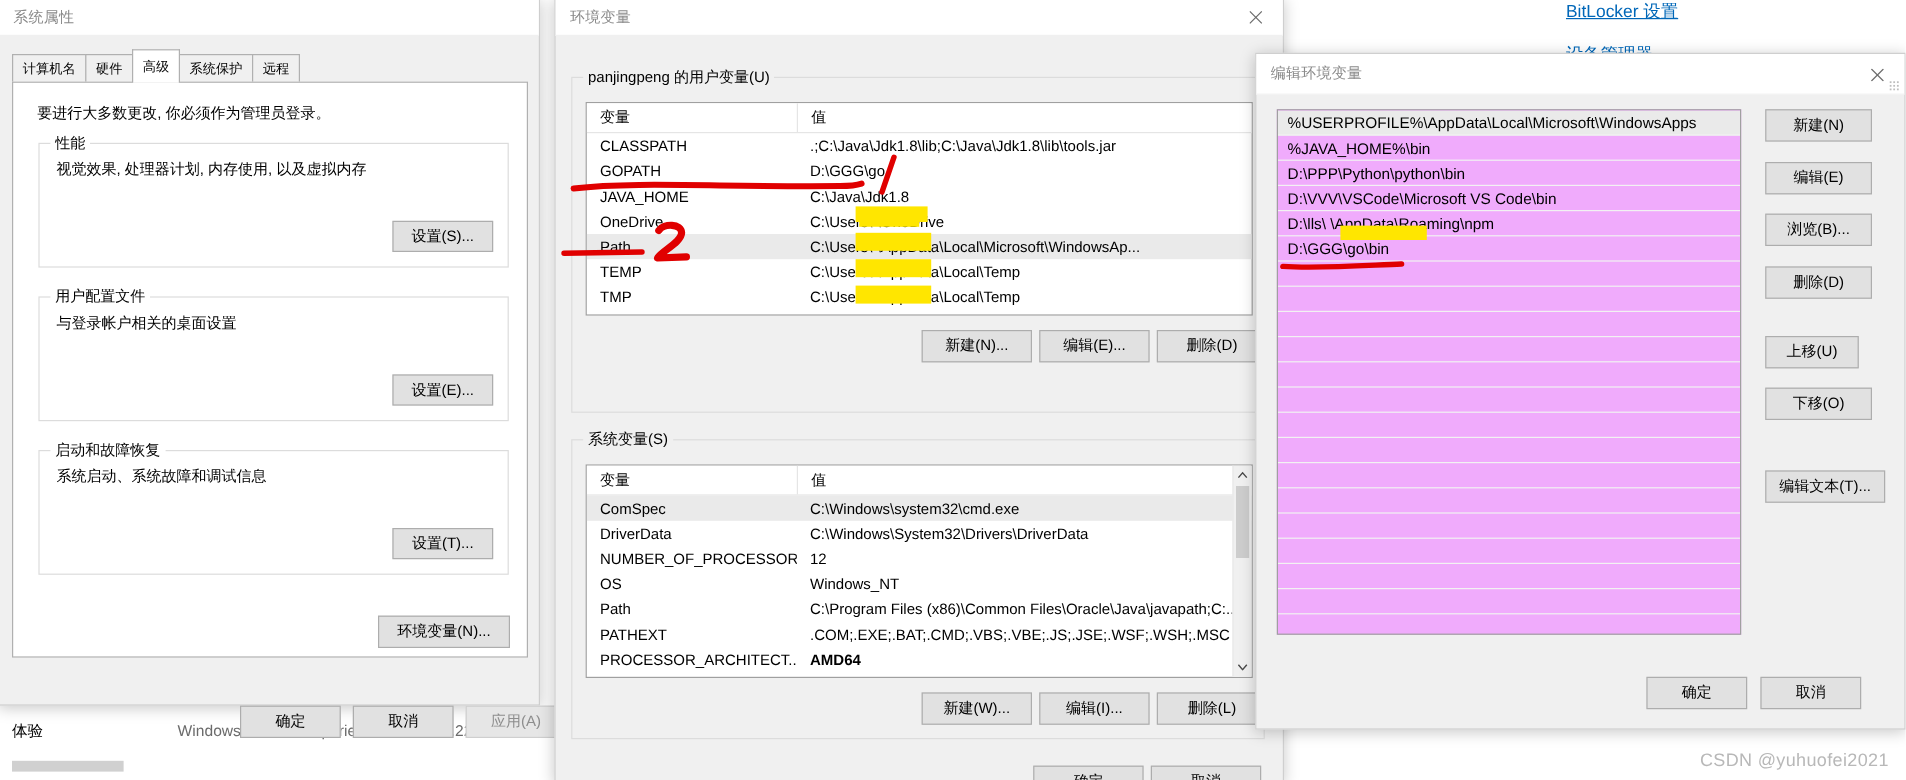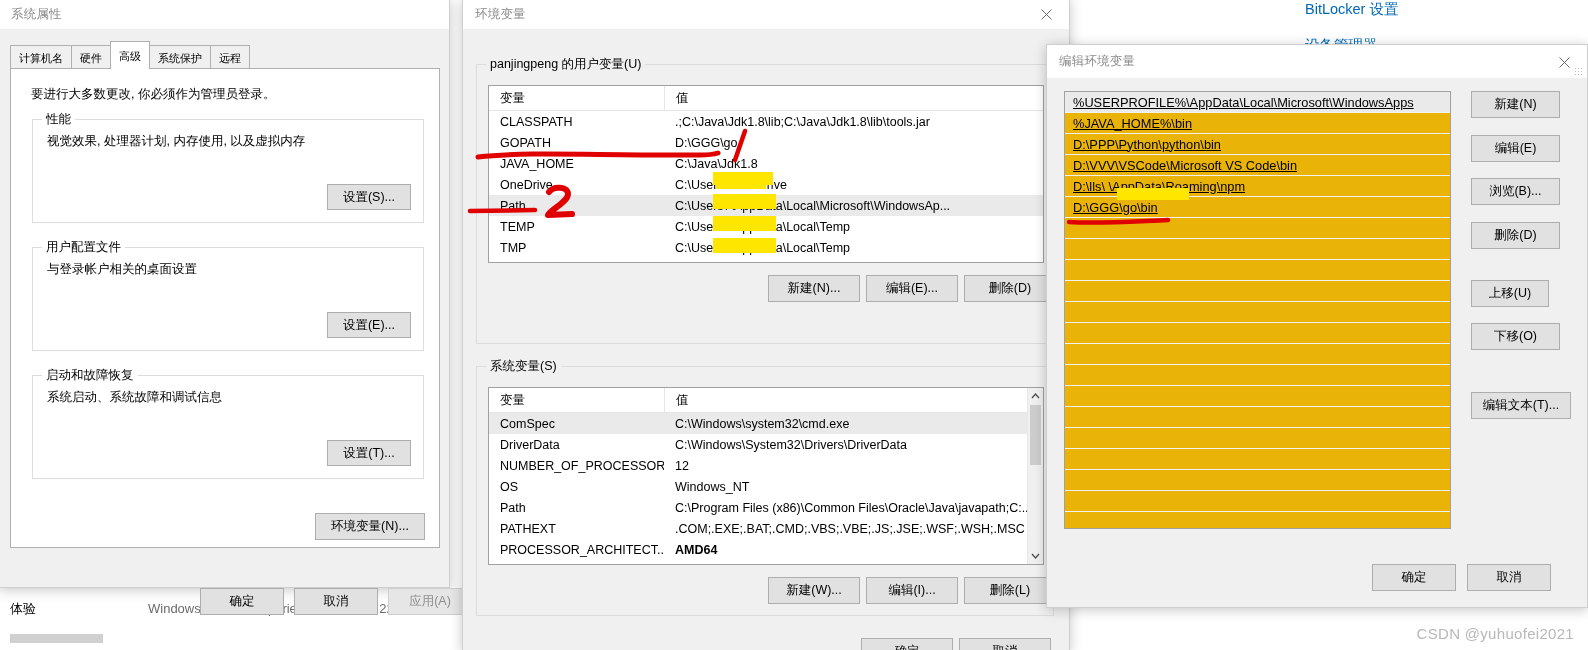--- a/index.html
+++ b/index.html
@@ -11,20 +11,21 @@
     font-family: "Liberation Sans", "DejaVu Sans", sans-serif;
   }
   #root { position: relative; width: 1588px; height: 650px; background:#ffffff; }
 
   
   .bg-link {
     position: absolute;
     color: #0067b8;
     font-size: 14.5px;
     white-space: nowrap;
+    text-decoration: underline;
   }
   .bg-panel {
     position:absolute;
     background:#ffffff;
   }
   .watermark {
     position: absolute;
     right: 14px; bottom: 8px;
     color: #b8b8b8;
     font-size: 15px;
@@ -159,21 +160,21 @@
     height:16px; display:flex; align-items:center; justify-content:center;
     font-size:9px; color:#606060;
   }
   .vscroll .arr.bot { position:absolute; bottom:0; left:0; right:0; }
   .vscroll .thumb {
     position:absolute; left:2px; right:2px;
     background:#cdcdcd;
   }
 
   
-  .pl { position:absolute; background:#eab308; border:1px solid #a0a0a0; overflow:hidden;text-decoration:underline; }
+  .pl { position:absolute; background:#f0abfc; border:1px solid #a0a0a0; overflow:hidden; }
   .pl-row {
     height:21px; display:flex; align-items:center;
     font-size:12.8px; color:#000;
     padding-left:8px;
     border-bottom:1px solid #f2f2f2;
     white-space:nowrap;
   }
   .pl-row.sel { background:#eaeaea; }
   .footer-exp {
     position:absolute;

